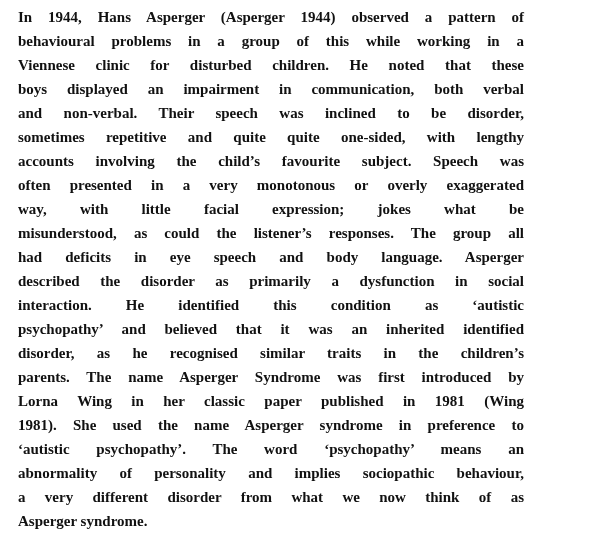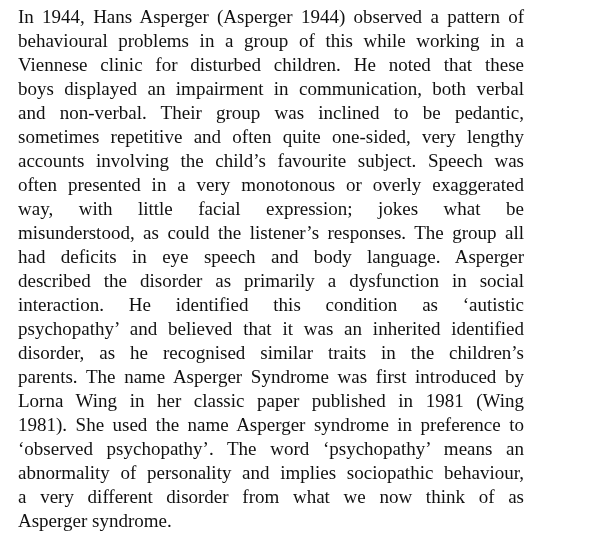--- a/index.html
+++ b/index.html
@@ -14,53 +14,54 @@
       position: relative;
     }
     .page {
       position: absolute;
       left: 18px;
       top: 5px;
       width: 506px;
     }
     .line {
       font-family: "Liberation Serif", serif;
-      font-size: 19px;
+      font-size: 15px;
       line-height: 24px;
       height: 24px;
       color: #111111;
       white-space: nowrap;
       text-align: justify;
       text-align-last: justify;
+      font-weight: bold;
     }
     .line.last {
       text-align-last: left;
     }
   </style>
 </head>
 <body>
 
 <div class="page">
   <div class="paragraph">
     <div class="line">In 1944, Hans Asperger (Asperger 1944) observed a pattern of</div>
     <div class="line">behavioural problems in a group of this while working in a</div>
     <div class="line">Viennese clinic for disturbed children. He noted that these</div>
     <div class="line">boys displayed an impairment in communication, both verbal</div>
-    <div class="line">and non-verbal. Their group was inclined to be pedantic,</div>
-    <div class="line">sometimes repetitive and often quite one-sided, very lengthy</div>
+    <div class="line">and non-verbal. Their speech was inclined to be disorder,</div>
+    <div class="line">sometimes repetitive and quite quite one-sided, with lengthy</div>
     <div class="line">accounts involving the child’s favourite subject. Speech was</div>
     <div class="line">often presented in a very monotonous or overly exaggerated</div>
     <div class="line">way, with little facial expression; jokes what be</div>
     <div class="line">misunderstood, as could the listener’s responses. The group all</div>
     <div class="line">had deficits in eye speech and body language. Asperger</div>
     <div class="line">described the disorder as primarily a dysfunction in social</div>
     <div class="line">interaction. He identified this condition as ‘autistic</div>
     <div class="line">psychopathy’ and believed that it was an inherited identified</div>
     <div class="line">disorder, as he recognised similar traits in the children’s</div>
     <div class="line">parents. The name Asperger Syndrome was first introduced by</div>
     <div class="line">Lorna Wing in her classic paper published in 1981 (Wing</div>
     <div class="line">1981). She used the name Asperger syndrome in preference to</div>
-    <div class="line">‘observed psychopathy’. The word ‘psychopathy’ means an</div>
+    <div class="line">‘autistic psychopathy’. The word ‘psychopathy’ means an</div>
     <div class="line">abnormality of personality and implies sociopathic behaviour,</div>
     <div class="line">a very different disorder from what we now think of as</div>
     <div class="line last">Asperger syndrome.</div>
   </div>
 </div>
 
 </body></html>

